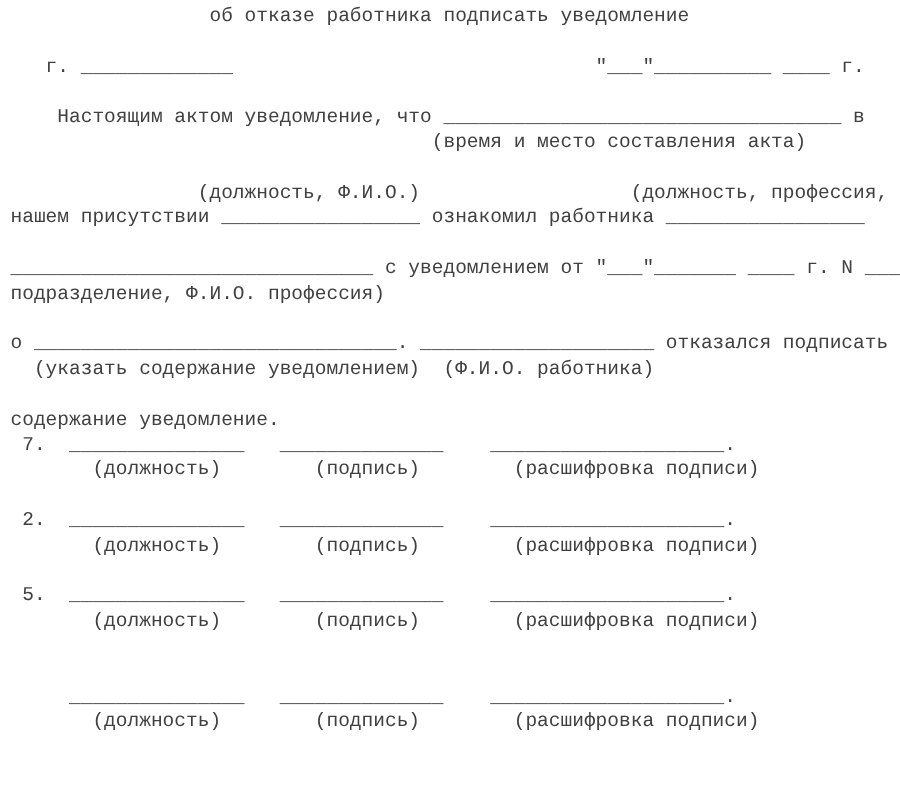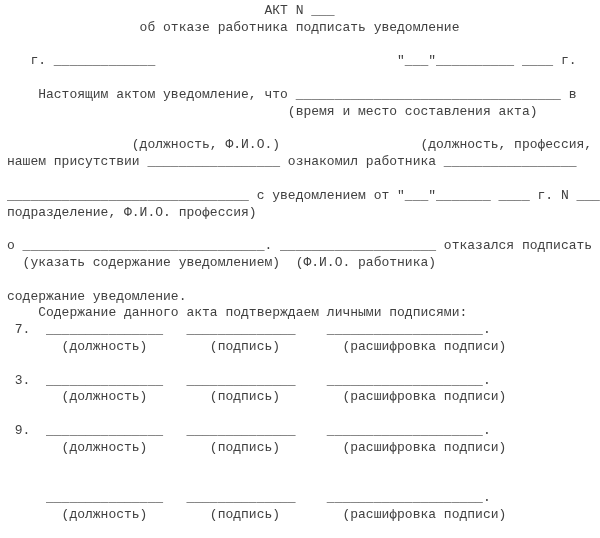--- a/index.html
+++ b/index.html
@@ -26,44 +26,42 @@
   .line {
     white-space: pre;
     min-height: 16.8px;
     letter-spacing: 0;
   }
 </style>
 </head>
 <body>
 
 <div class="doc">
-  <div class="line">                                 АКТ N ___</div>
   <div class="line">                 об отказе работника подписать уведомление</div>
   <div class="line"></div>
   <div class="line">   г. _____________                               "___"__________ ____ г.</div>
   <div class="line"></div>
   <div class="line">    Настоящим актом уведомление, что __________________________________ в</div>
   <div class="line">                                    (время и место составления акта)</div>
   <div class="line"></div>
   <div class="line">                (должность, Ф.И.О.)                  (должность, профессия,</div>
   <div class="line">нашем присутствии _________________ ознакомил работника _________________</div>
   <div class="line"></div>
   <div class="line">_______________________________ с уведомлением от "___"_______ ____ г. N ___</div>
   <div class="line">подразделение, Ф.И.О. профессия)</div>
   <div class="line"></div>
   <div class="line">о _______________________________. ____________________ отказался подписать</div>
   <div class="line">  (указать содержание уведомлением)  (Ф.И.О. работника)</div>
   <div class="line"></div>
   <div class="line">содержание уведомление.</div>
-  <div class="line">    Содержание данного акта подтверждаем личными подписями:</div>
   <div class="line"> 7.  _______________   ______________    ____________________.</div>
   <div class="line">       (должность)        (подпись)        (расшифровка подписи)</div>
   <div class="line"></div>
-  <div class="line"> 3.  _______________   ______________    ____________________.</div>
+  <div class="line"> 2.  _______________   ______________    ____________________.</div>
   <div class="line">       (должность)        (подпись)        (расшифровка подписи)</div>
   <div class="line"></div>
-  <div class="line"> 9.  _______________   ______________    ____________________.</div>
+  <div class="line"> 5.  _______________   ______________    ____________________.</div>
   <div class="line">       (должность)        (подпись)        (расшифровка подписи)</div>
   <div class="line"></div>
   <div class="line"></div>
   <div class="line">     _______________   ______________    ____________________.</div>
   <div class="line">       (должность)        (подпись)        (расшифровка подписи)</div>
 </div>
 
 </body></html>

